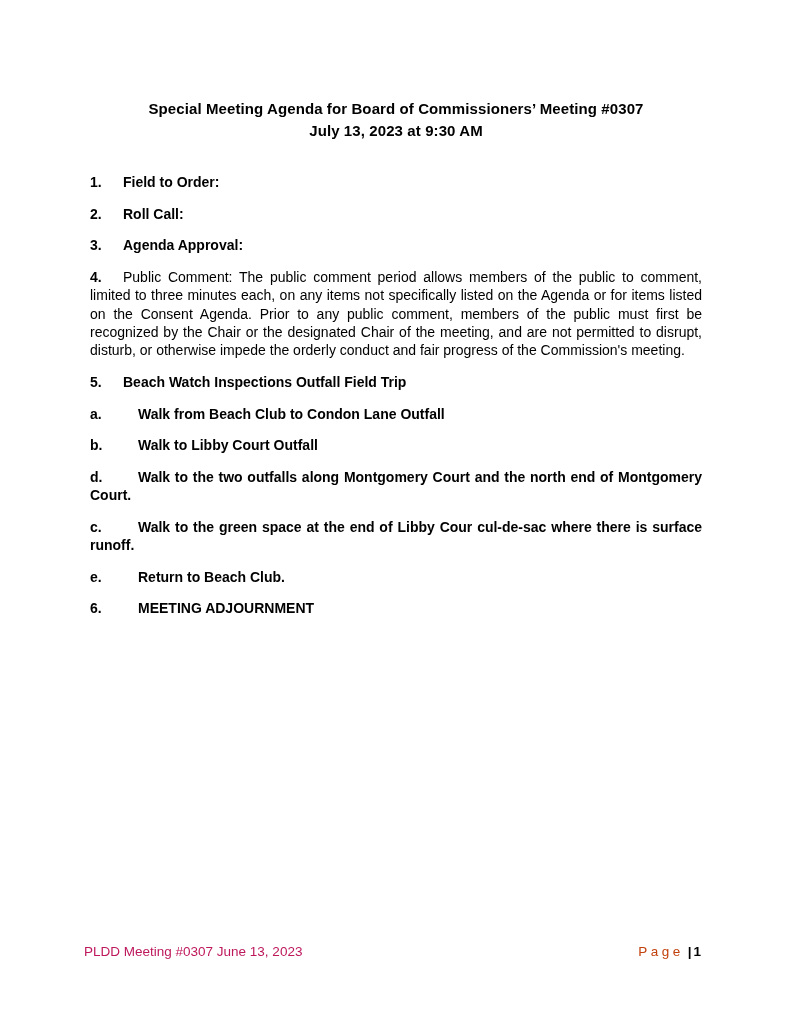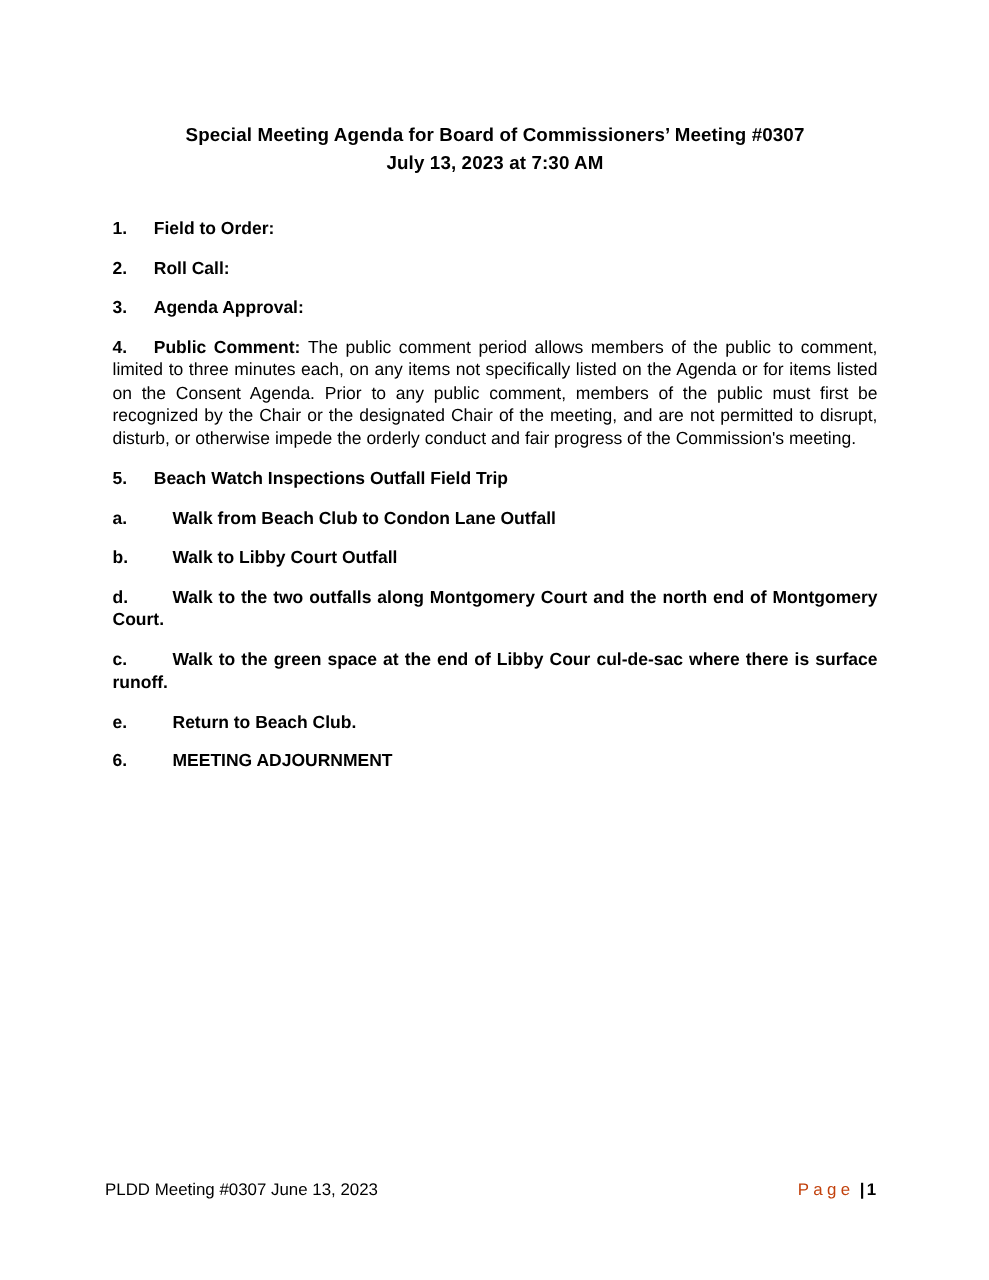--- a/index.html
+++ b/index.html
@@ -44,35 +44,35 @@
   }
   .item .marker {
     display: inline-block;
     width: 33px;
     font-weight: 700;
   }
   .item.tab-wide .marker {
     width: 48px;
   }
   .item .lead {
-    font-weight: 700;
+    font-weight: 400;
   }
   .footer {
     position: absolute;
     left: 84px;
     right: 90px;
     top: 943px;
     font-size: 13.5px;
     line-height: 18px;
     display: flex;
     justify-content: space-between;
     align-items: baseline;
   }
   .footer-left {
-    color: #000000;
+    color: #be185d;
   }
   .footer-right {
     white-space: nowrap;
   }
   .pg-word {
     color: #c2410c;
     letter-spacing: 3.5px;
   }
   .pg-sep {
     font-weight: 700;
@@ -85,21 +85,21 @@
     margin-left: 2px;
   }
 </style>
 </head>
 <body>
 
 <div class="page">
 
   <div class="title-block">
     <div>Special Meeting Agenda for Board of Commissioners’ Meeting #0307</div>
-    <div>July 13, 2023 at 7:30 AM</div>
+    <div>July 13, 2023 at 9:30 AM</div>
   </div>
 
   <div class="agenda-list">
       <p class="item bold"><span class="marker">1.</span><span>Field to Order:</span></p>
       <p class="item bold"><span class="marker">2.</span><span>Roll Call:</span></p>
       <p class="item bold"><span class="marker">3.</span><span>Agenda Approval:</span></p>
       <p class="item"><span class="marker">4.</span><span class="lead">Public Comment: </span><span>The public comment period allows members of the public to comment, limited to three minutes each, on any items not specifically listed on the Agenda or for items listed on the Consent Agenda. Prior to any public comment, members of the public must first be recognized by the Chair or the designated Chair of the meeting, and are not permitted to disrupt, disturb, or otherwise impede the orderly conduct and fair progress of the Commission's meeting.</span></p>
       <p class="item bold"><span class="marker">5.</span><span>Beach Watch Inspections Outfall Field Trip</span></p>
       <p class="item tab-wide bold"><span class="marker">a.</span><span>Walk from Beach Club to Condon Lane Outfall</span></p>
       <p class="item tab-wide bold"><span class="marker">b.</span><span>Walk to Libby Court Outfall</span></p>

